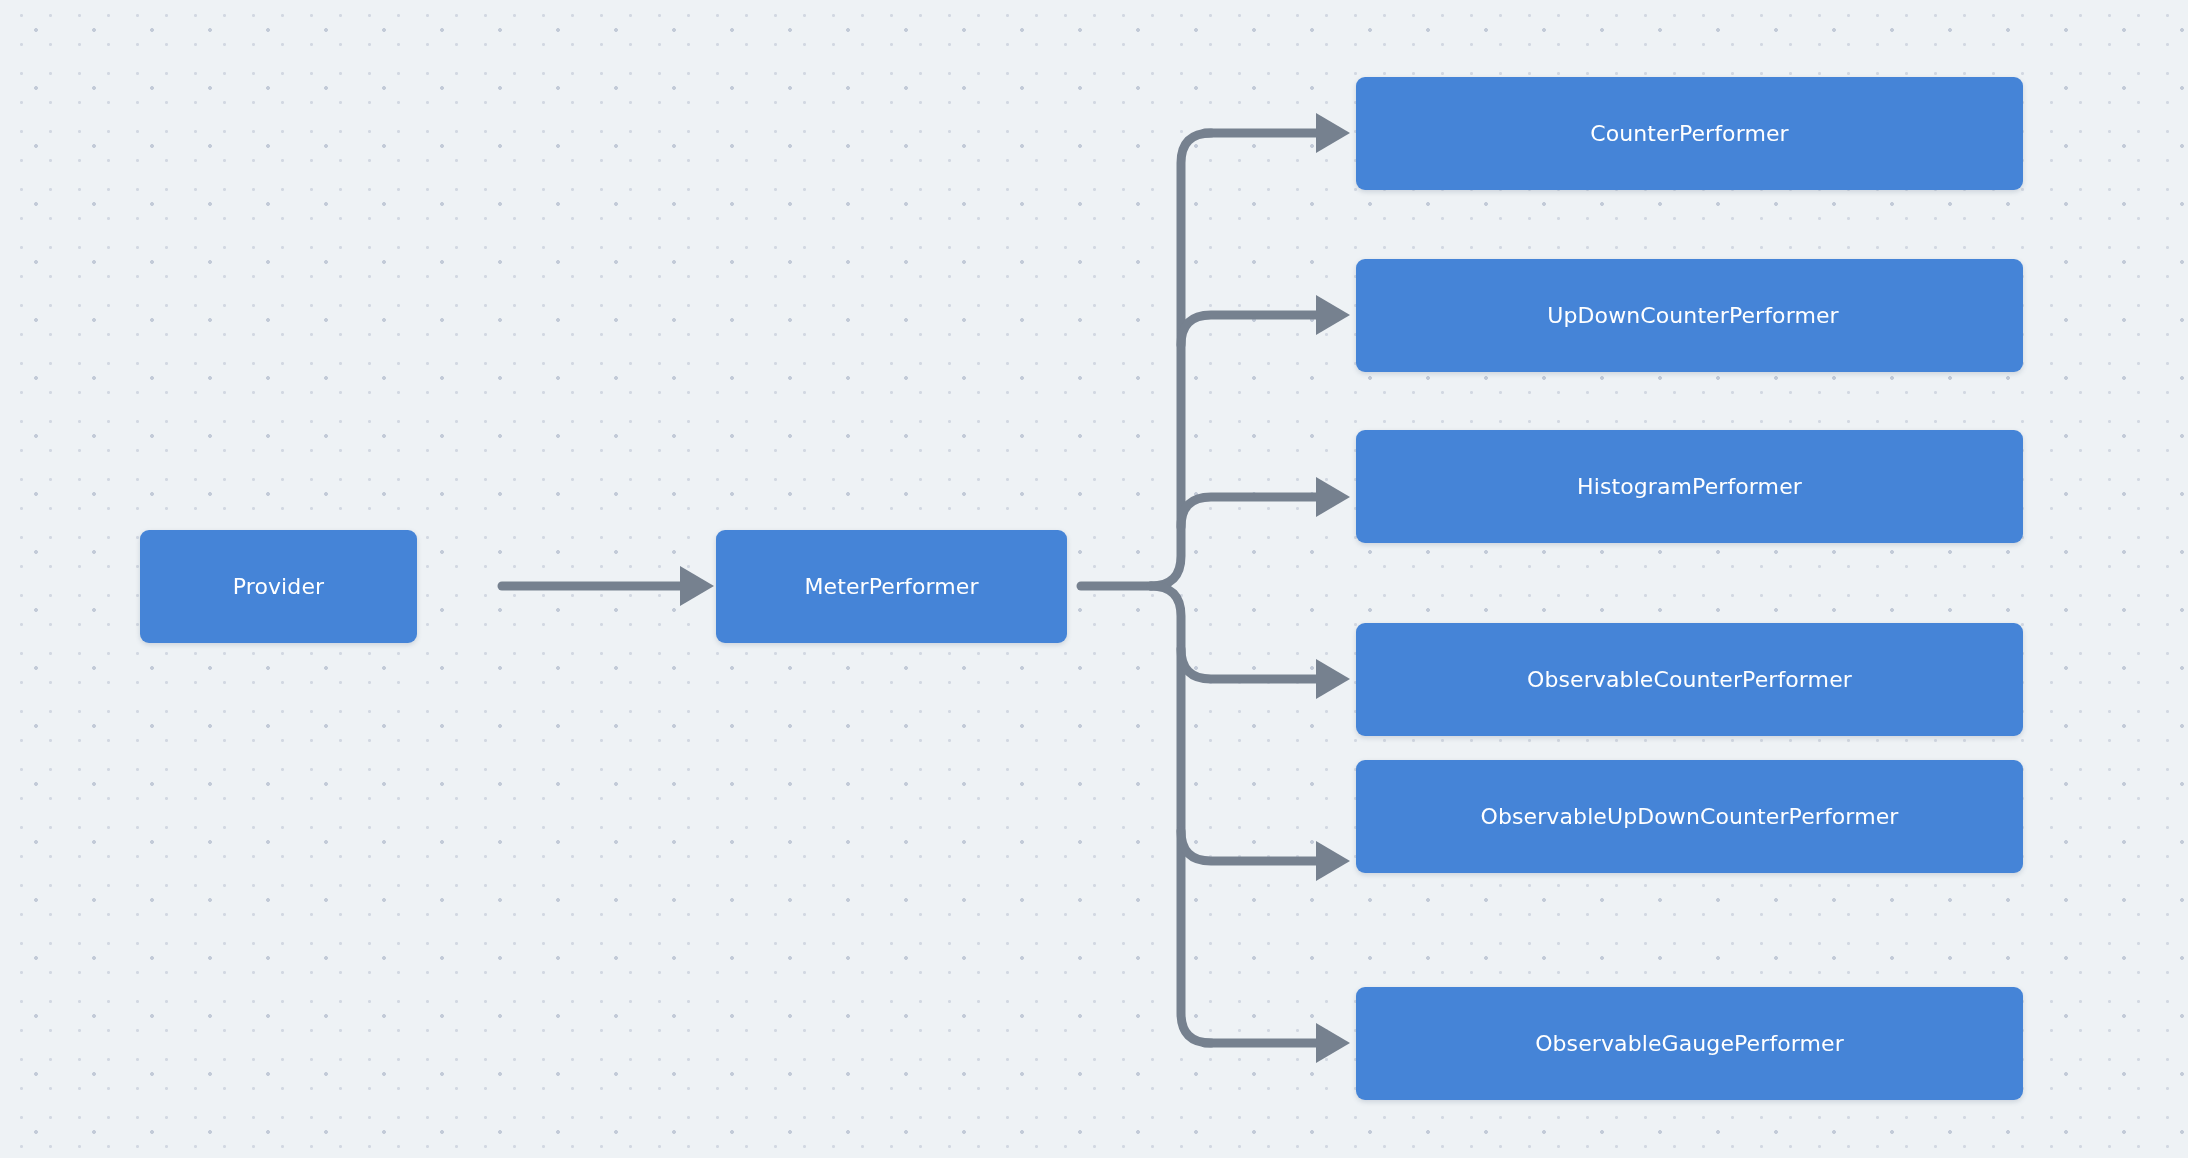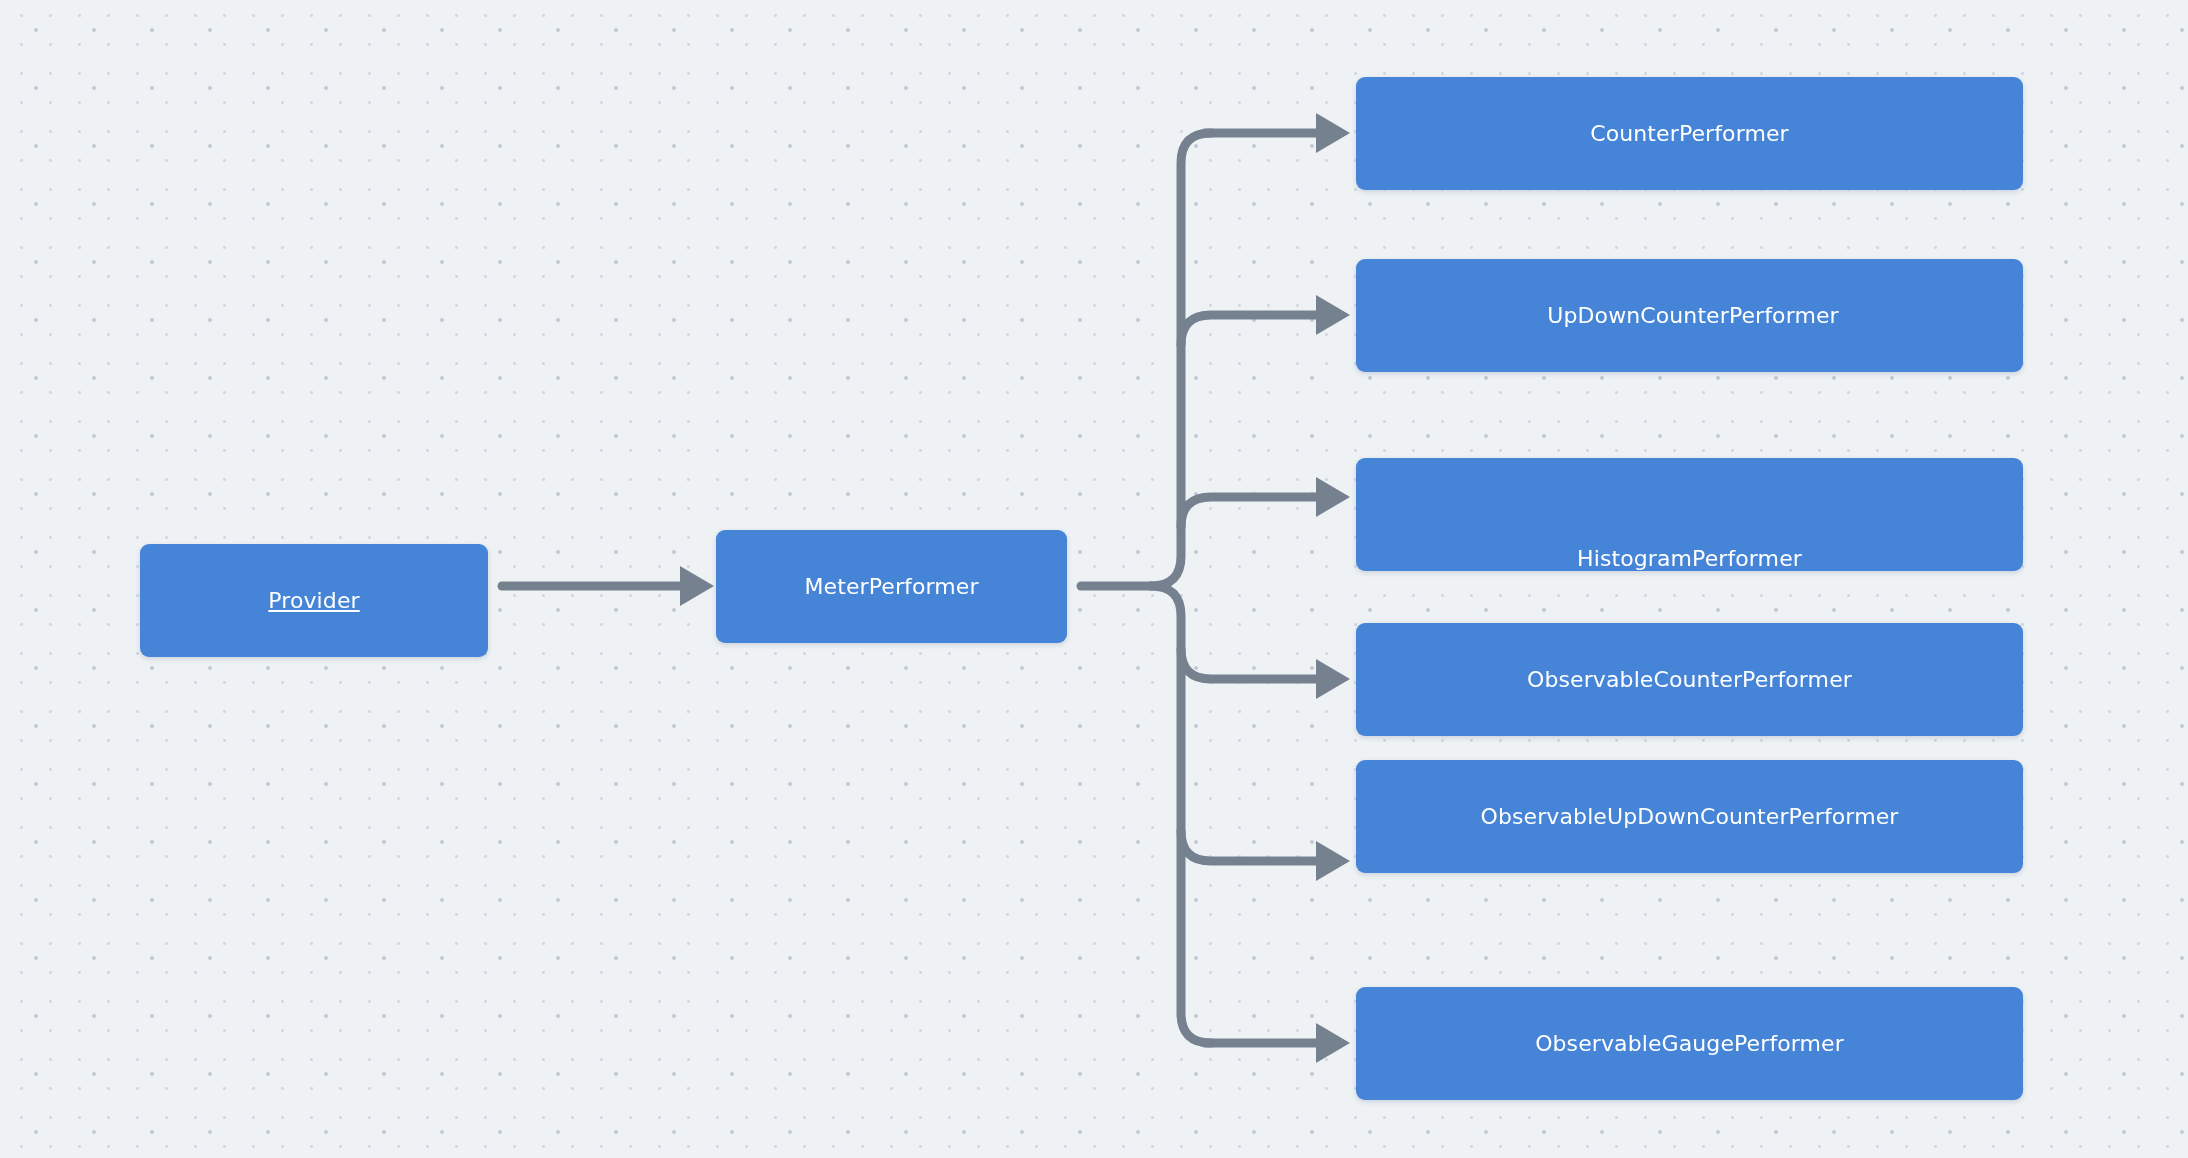--- a/index.html
+++ b/index.html
@@ -63,28 +63,28 @@
     font-weight: 400;
     letter-spacing: 0.1px;
     white-space: nowrap;
     user-select: none;
   }
   .node-label {
     pointer-events: none;
   }
 
   
-  #node-provider       { left: 140px;  top: 544px; width: 348px;  height: 113px; text-decoration: underline; }
+  #node-provider       { left: 140px;  top: 530px; width: 277px;  height: 113px; }
   #node-meterperformer { left: 716px;  top: 530px; width: 351px;  height: 113px; }
 
   
   .node-right { left: 1356px; width: 667px; height: 113px; }
   #node-counter            { top: 77px;  }
   #node-updowncounter      { top: 259px; padding-left: 7px; }
-  #node-histogram          { top: 458px; align-items: flex-end; }
+  #node-histogram          { top: 430px; }
   #node-obscounter         { top: 623px; }
   #node-obsupdowncounter   { top: 760px; }
   #node-obsgauge           { top: 987px; align-items: center; }
 </style>
 </head>
 <body>
 
 <div id="canvas">
 
   <svg id="edges" viewBox="0 0 2188 1158" width="2188" height="1158" xmlns="http://www.w3.org/2000/svg">

